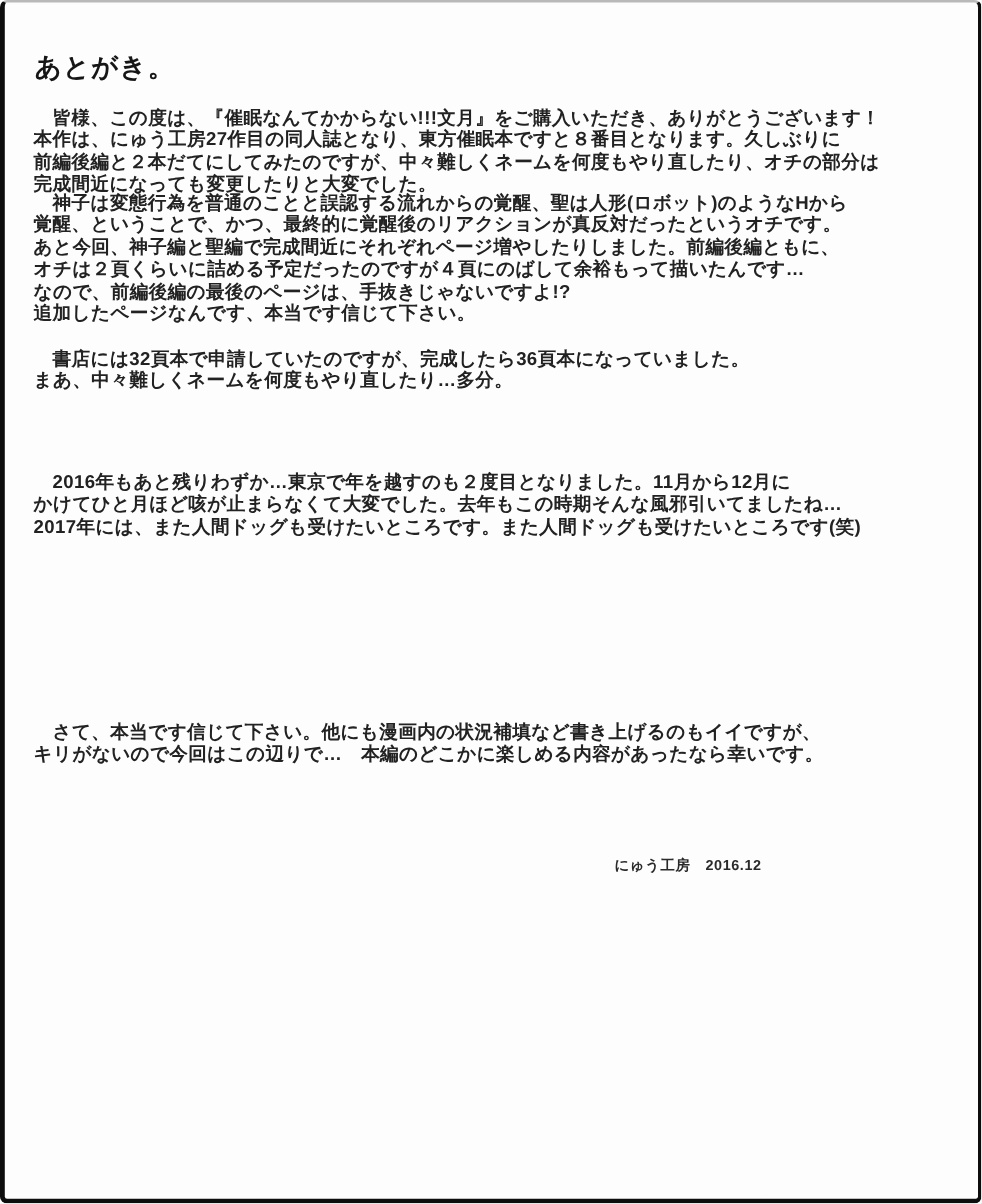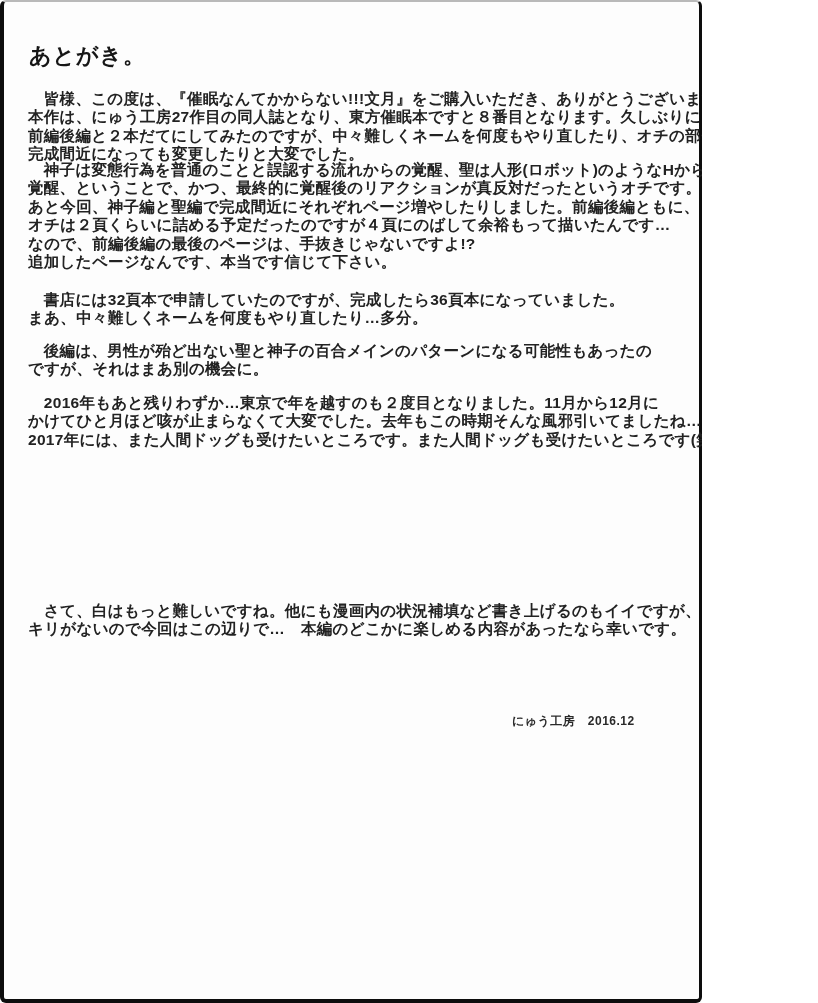--- a/index.html
+++ b/index.html
@@ -2,21 +2,21 @@
 <html><head>
 <meta charset="utf-8">
 <style>
   html, body {
     margin: 0;
     padding: 0;
     background: #ffffff;
   }
   .scan-page {
     position: relative;
-    width: 702px;
+    width: 818px;
     height: 1003px;
     background: #fdfdfd;
     overflow: hidden;
     font-family: "Liberation Sans", "DejaVu Sans", sans-serif;
   }
   
   .border-frame {
     position: absolute;
     inset: 0;
     border-left: 4px solid #0d0d0d;
@@ -83,22 +83,20 @@
 前編後編と２本だてにしてみたのですが、中々難しくネームを何度もやり直したり、オチの部分は
 完成間近になっても変更したりと大変でした。</p>
   <p class="para p2">　神子は変態行為を普通のことと誤認する流れからの覚醒、聖は人形(ロボット)のようなHから
 覚醒、ということで、かつ、最終的に覚醒後のリアクションが真反対だったというオチです。
 あと今回、神子編と聖編で完成間近にそれぞれページ増やしたりしました。前編後編ともに、
 オチは２頁くらいに詰める予定だったのですが４頁にのばして余裕もって描いたんです…
 なので、前編後編の最後のページは、手抜きじゃないですよ!?
 追加したページなんです、本当です信じて下さい。</p>
   <p class="para p3">　書店には32頁本で申請していたのですが、完成したら36頁本になっていました。
 まあ、中々難しくネームを何度もやり直したり…多分。</p>
-  <p class="para p4">　後編は、男性が殆ど出ない聖と神子の百合メインのパターンになる可能性もあったの
-ですが、それはまあ別の機会に。</p>
   <p class="para p5">　2016年もあと残りわずか…東京で年を越すのも２度目となりました。11月から12月に
 かけてひと月ほど咳が止まらなくて大変でした。去年もこの時期そんな風邪引いてましたね…
 2017年には、また人間ドッグも受けたいところです。また人間ドッグも受けたいところです(笑)</p>
-  <p class="para p8">　さて、白はもっと難しいですね。他にも漫画内の状況補填など書き上げるのもイイですが、
+  <p class="para p8">　さて、本当です信じて下さい。他にも漫画内の状況補填など書き上げるのもイイですが、
 キリがないので今回はこの辺りで…　本編のどこかに楽しめる内容があったなら幸いです。</p>
 
   <p class="signature">にゅう工房　2016.12</p>
 </div>
 
 </body></html>

